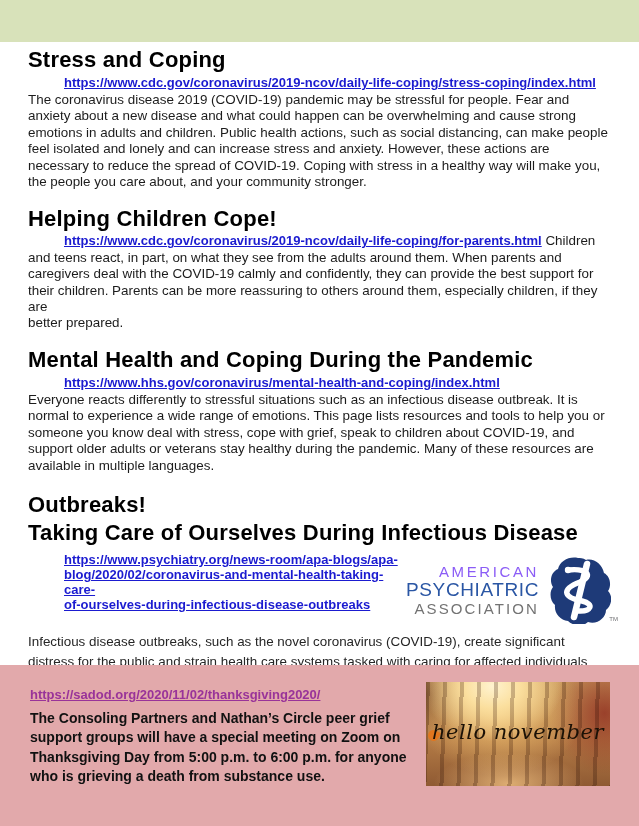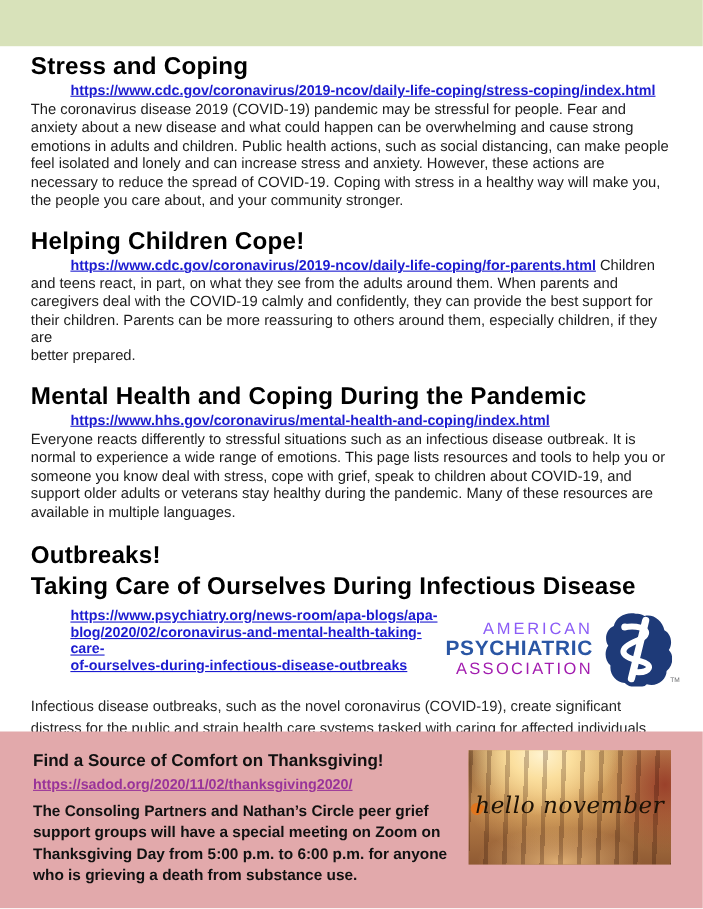--- a/index.html
+++ b/index.html
@@ -66,22 +66,22 @@
   .sec4-urls { width: 398px; padding-top: 2px; }
 
   .apa-logo {
     margin-left: auto;
     display: flex;
     align-items: center;
     padding-top: 6px;
   }
   .apa-text { text-align: right; margin-right: 8px; }
   .apa-word1 { color: #8b5cf6; font-size: 15px; letter-spacing: 2.6px; line-height: 17px; }
-  .apa-word2 { color: #2a56a4; font-size: 19px; font-weight: bold; letter-spacing: 0.6px; line-height: 20px; }
-  .apa-word3 { color: #a21caf; font-size: 15px; letter-spacing: 2.1px; line-height: 17px; }
+  .apa-word2 { color: #2a56a4; font-size: 19px; font-weight: normal; letter-spacing: 0.6px; line-height: 20px; }
+  .apa-word3 { color: #737373; font-size: 15px; letter-spacing: 2.1px; line-height: 17px; }
   .apa-emblem { position: relative; width: 64px; height: 68px; }
   .apa-emblem .tm {
     position: absolute; right: -7px; bottom: 2px;
     font-size: 6px; color: #6d6e71; letter-spacing: 0;
   }
 
   .para-spaced {
     line-height: 19.9px !important;
     margin-top: 8px !important;
     color: #262626 !important;
@@ -210,21 +210,20 @@
         </div>
       </div>
     </div>
 
     <p class="body-text para-spaced">Infectious disease outbreaks, such as the novel coronavirus (COVID-19), create significant distress for the public and strain health care systems tasked with caring for affected individuals and containing the disease. Fear and uncertainty heavily influence public behaviors (1). Concerns focus on personal and family safety, inability to distinguish the new disease from more established and benign illnesses, potential for isolation and quarantine, effectiveness of treatments being used, and trust in institutions responsible for managing the response.</p>
 
   </div>
 
   <div class="footer">
     <div class="footer-text">
-      <div class="f-title">Find a Source of Comfort on Thanksgiving!</div>
       <a class="f-url">https://sadod.org/2020/11/02/thanksgiving2020/</a>
       <p class="f-body">The Consoling Partners and Nathan’s Circle peer grief support groups will have a special meeting on Zoom on Thanksgiving Day from 5:00 p.m. to 6:00 p.m. for anyone who is grieving a death from substance use.</p>
     </div>
     <div class="nov-image">
       <span class="leaf"></span>
       <span class="nov-text">hello november</span>
     </div>
   </div>
 
 </div>

